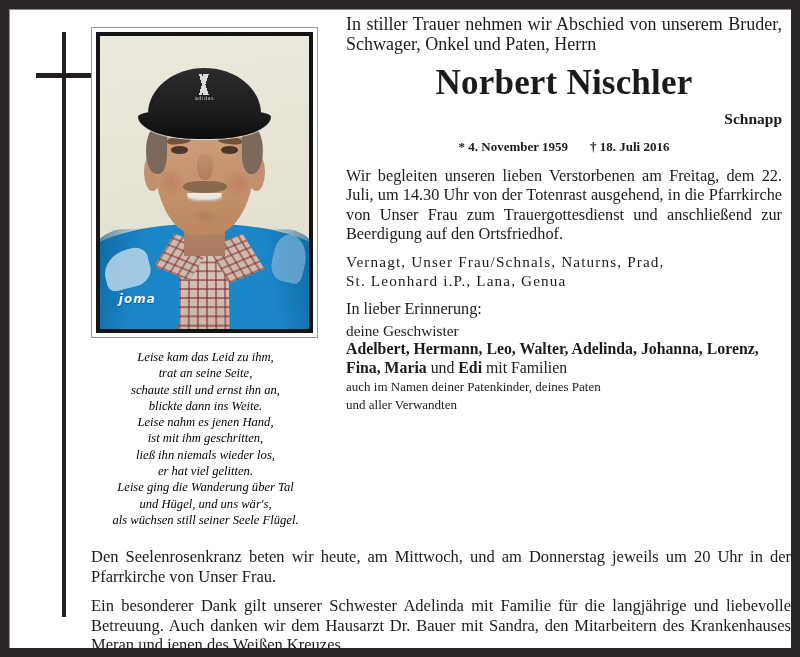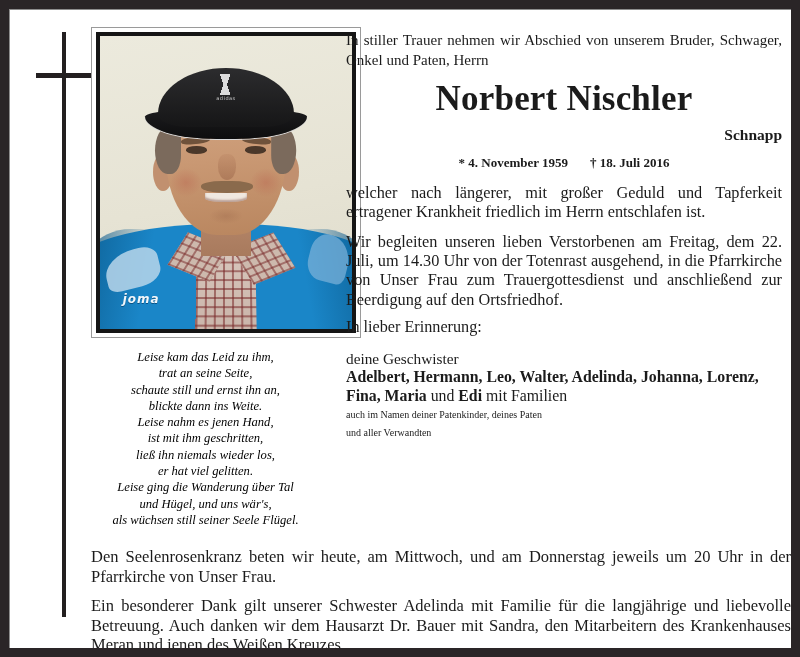--- a/index.html
+++ b/index.html
@@ -58,21 +58,21 @@
     width: 56px;
     height: 5px;
     background: #231f20;
   }
 
   
   #photo-block {
     position: absolute;
     left: 81px;
     top: 17px;
-    width: 270px;
+    width: 227px;
     height: 311px;
     box-sizing: border-box;
     border: 1px solid #9a9a9a;
     background: #ffffff;
     padding: 4px;
   }
   #photo {
     position: relative;
     width: 100%;
     height: 100%;
@@ -355,22 +355,22 @@
   
   #right-col {
     position: absolute;
     left: 328px;
     top: 0;
     width: 452px;
   }
   .r-pad { padding-left: 8px; padding-right: 8px; }
 
   #intro {
-    padding-top: 21px;
-    font-size: 15px;
+    padding-top: 5px;
+    font-size: 18px;
     line-height: 19.6px;
     text-align: justify;
     text-align-last: left;
     font-family: Liberation Serif, serif;
   }
   #deceased-name {
     margin-top: 9px;
     text-align: center;
     font-weight: bold;
     font-size: 35px;
@@ -412,31 +412,31 @@
     font-size: 15.2px;
     line-height: 18.6px;
     letter-spacing: 1.15px;
   }
   #memory-heading {
     margin-top: 9px;
     font-size: 16.2px;
     line-height: 19px;
   }
   #siblings-label {
-    margin-top: 13px;
+    margin-top: 3px;
     font-size: 15.3px;
     line-height: 18.4px;
   }
   #siblings-names {
     font-size: 15.8px;
     line-height: 18.8px;
   }
   #siblings-names b { font-weight: bold; }
   #behalf {
-    font-size: 10px;
+    font-size: 13px;
     line-height: 18.4px;
   }
 
   
   #bottom {
     position: absolute;
     left: 81px;
     top: 537px;
     width: 700px;
   }
@@ -528,22 +528,25 @@
     </div>
 
     <div id="right-col">
       <div class="r-pad">
         <div id="intro">In stiller Trauer nehmen wir Abschied von unserem Bruder, Schwager, Onkel und Paten, Herrn</div>
         <div id="deceased-name">Norbert Nischler</div>
         <div id="nickname">Schnapp</div>
         <div id="dates">
           <span>* 4. November 1959</span><span class="gap"></span><span>† 18. Juli 2016</span>
         </div>
-        <div id="para-illness">welcher nach längerer, mit großer Geduld und Tapferkeit ertragener Krankheit friedlich im Herrn entschlafen ist.</div>
         <div id="para-funeral">Wir begleiten unseren lieben Verstorbenen am Freitag, dem 22. Juli, um 14.30 Uhr von der Totenrast ausgehend, in die Pfarrkirche von Unser Frau zum Trauergottesdienst und anschließend zur Beerdigung auf den Ortsfriedhof.</div>
+        <div id="places">
+          <div>Vernagt, Unser Frau/Schnals, Naturns, Prad,</div>
+          <div>St. Leonhard i.P., Lana, Genua</div>
+        </div>
         <div id="memory-heading">In lieber Erinnerung:</div>
         <div id="siblings-label">deine Geschwister</div>
         <div id="siblings-names">
           <b>Adelbert, Hermann, Leo, Walter, Adelinda, Johanna, Lorenz, Fina, Maria</b><span> und </span><b>Edi</b><span> mit Familien</span>
         </div>
         <div id="behalf">
           <div>auch im Namen deiner Patenkinder, deines Paten</div>
           <div>und aller Verwandten</div>
         </div>
       </div>

